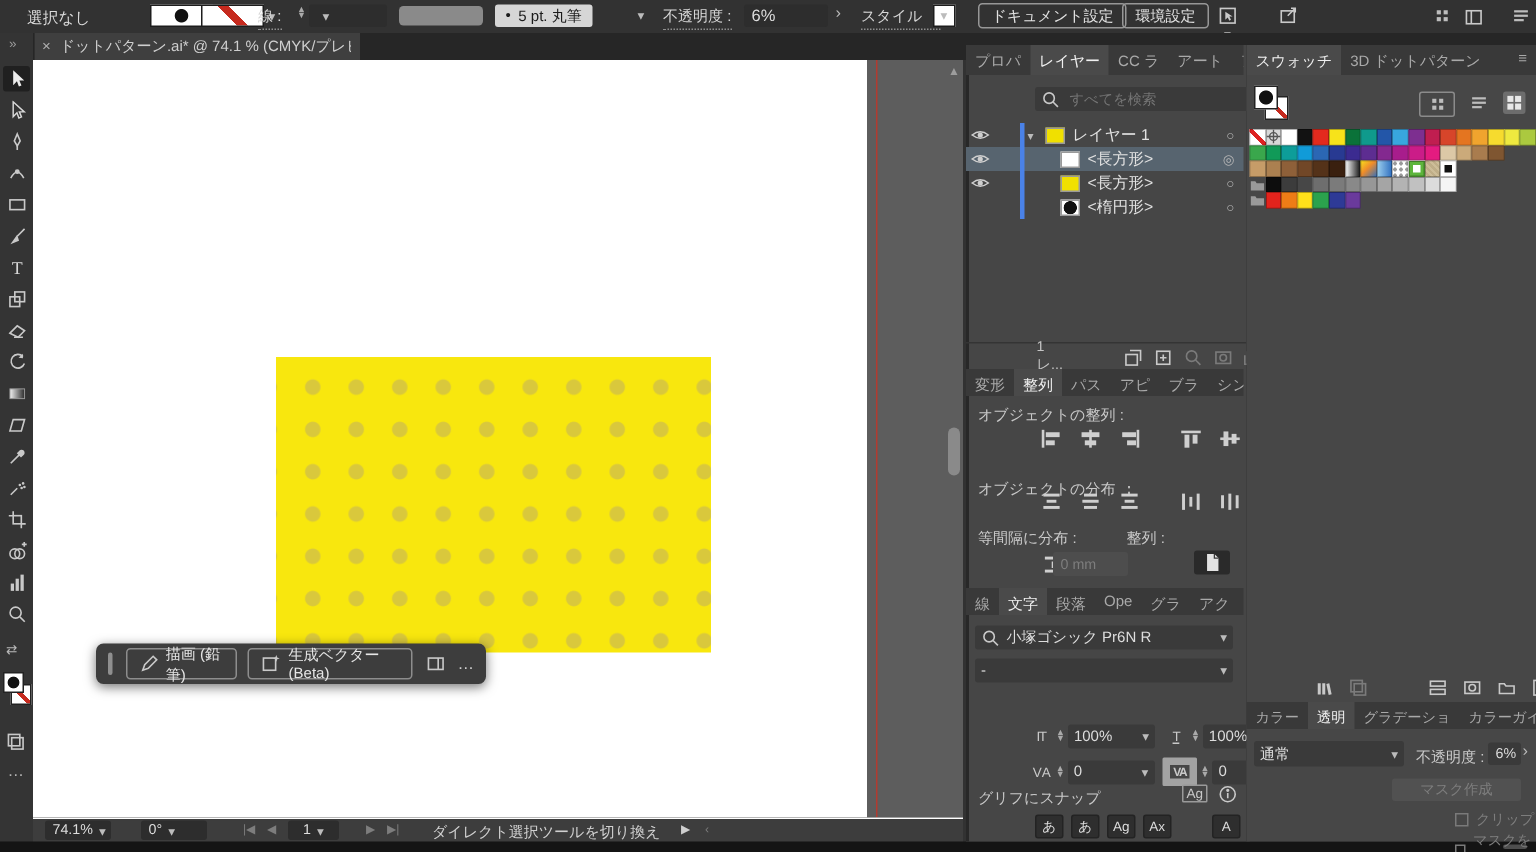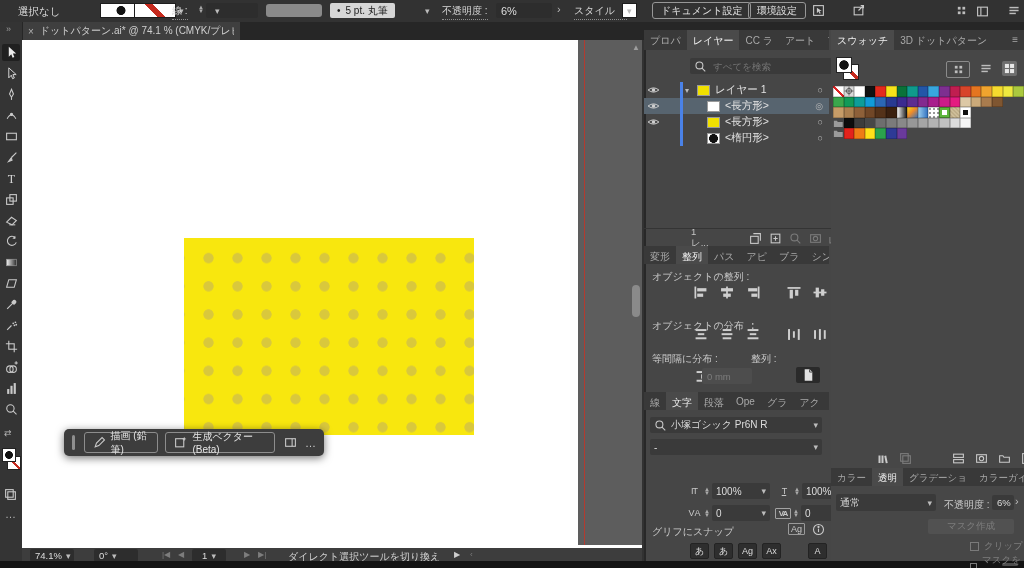--- a/index.html
+++ b/index.html
@@ -275,21 +275,21 @@
     </span>
     <span style="margin-left:9px;">
         <svg width="13" height="13" viewBox="0 0 12 12" fill="none" stroke="#c9c9c9" stroke-width="1">
           <rect x="1.5" y="2.5" width="9" height="7"></rect>
           <line x1="7.5" y1="2.5" x2="7.5" y2="9.5"></line>
         </svg>
       </span>
     <span style="margin-left:8px;color:#cfcfcf;">…</span>
   </div>
 
-  <div class="abs" style="left:22px;top:545px;width:620px;height:16px;background:#3d3d3d;border-top:3px solid #ffffff;font-size:10px;">
+  <div class="abs" style="left:22px;top:545px;width:620px;height:16px;background:#3d3d3d;border-top:1px solid #ffffff;font-size:10px;">
     <span class="abs inset dd" style="left:8px;top:1px;height:13px;width:44px;font-size:9.5px;">74.1%</span>
     <span class="abs inset dd" style="left:72px;top:1px;height:13px;width:44px;font-size:9.5px;">0°</span>
     <span class="abs dim" style="left:140px;top:2px;font-size:8px;">|◀</span>
     <span class="abs dim" style="left:156px;top:2px;font-size:8px;">◀</span>
     <span class="abs inset dd" style="left:170px;top:1px;height:13px;width:34px;font-size:9.5px;justify-content:center;">1</span>
     <span class="abs dim" style="left:222px;top:2px;font-size:8px;">▶</span>
     <span class="abs dim" style="left:236px;top:2px;font-size:8px;">▶|</span>
     <span class="abs" style="left:266px;top:2px;color:#d0d0d0;font-size:10px;">ダイレクト選択ツールを切り換え</span>
     <span class="abs" style="left:432px;top:2px;color:#cfcfcf;font-size:8px;">▶</span>
     <span class="abs dim" style="left:448px;top:2px;font-size:8px;">‹</span>
@@ -605,21 +605,21 @@
   </div>
   <div class="abs flex" style="left:646px;top:505px;width:180px;">
     <span class="cicon">V A</span>
     <span class="stepper">
         <span>▲</span>
         <span>▼</span>
       </span>
     <span class="cinput dd" style="width:58px;">
         <span style="flex:1;">0</span>
       </span>
-    <span class="cicon" style="margin-left:5px;border:1px solid #a3a3a3;border-radius:1px;font-size:8px;width:14px;font-weight:bold;">VA</span>
+    <span class="cicon" style="margin-left:5px;border:5px solid #a3a3a3;border-radius:1px;font-size:8px;width:14px;font-weight:bold;">VA</span>
     <span class="stepper">
         <span>▲</span>
         <span>▼</span>
       </span>
     <span class="cinput dd" style="width:58px;">
         <span style="flex:1;">0</span>
       </span>
   </div>
   <span class="abs plabel" style="left:652px;top:525px;">グリフにスナップ</span>
   <span class="abs" style="left:788px;top:523px;font-size:9px;color:#c9c9c9;border:1px solid #9a9a9a;border-radius:1px;padding:0 2px;">Ag</span>

